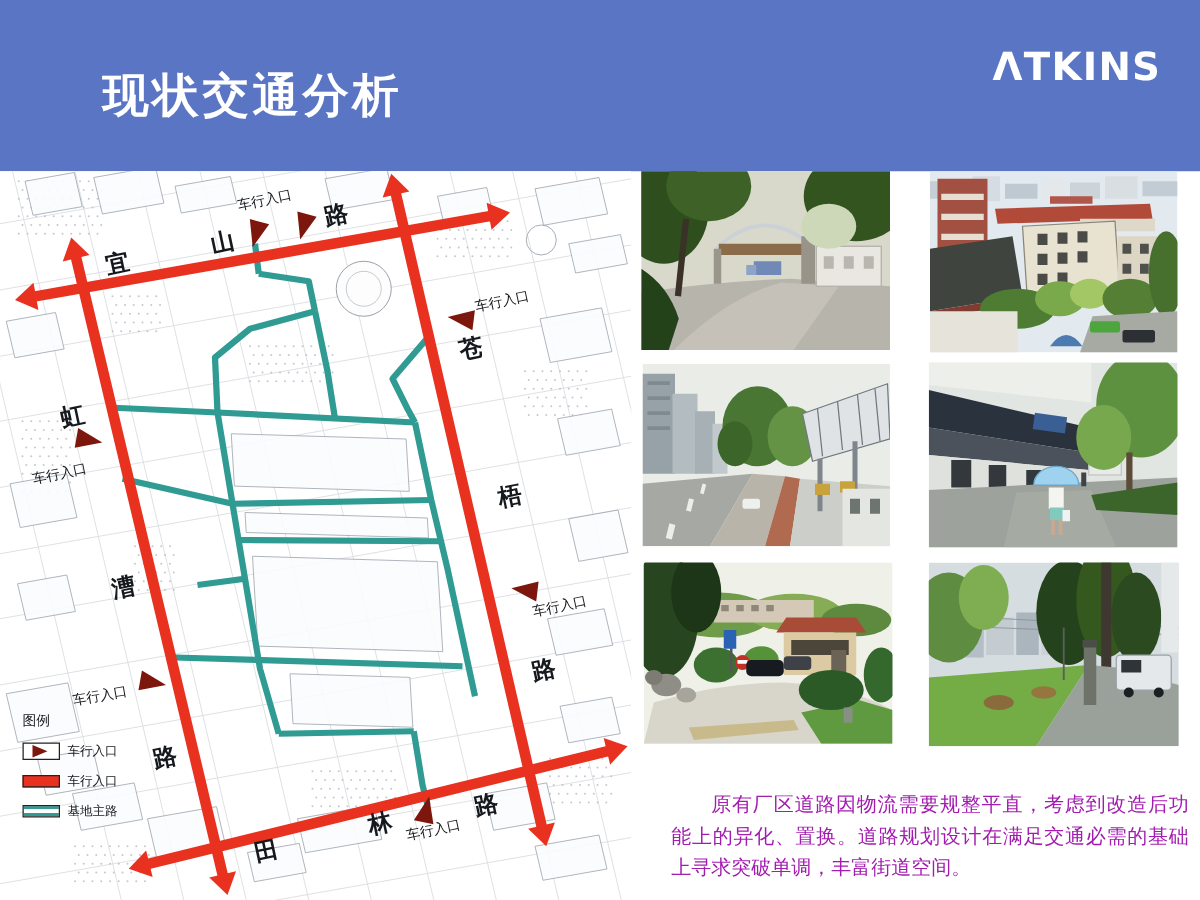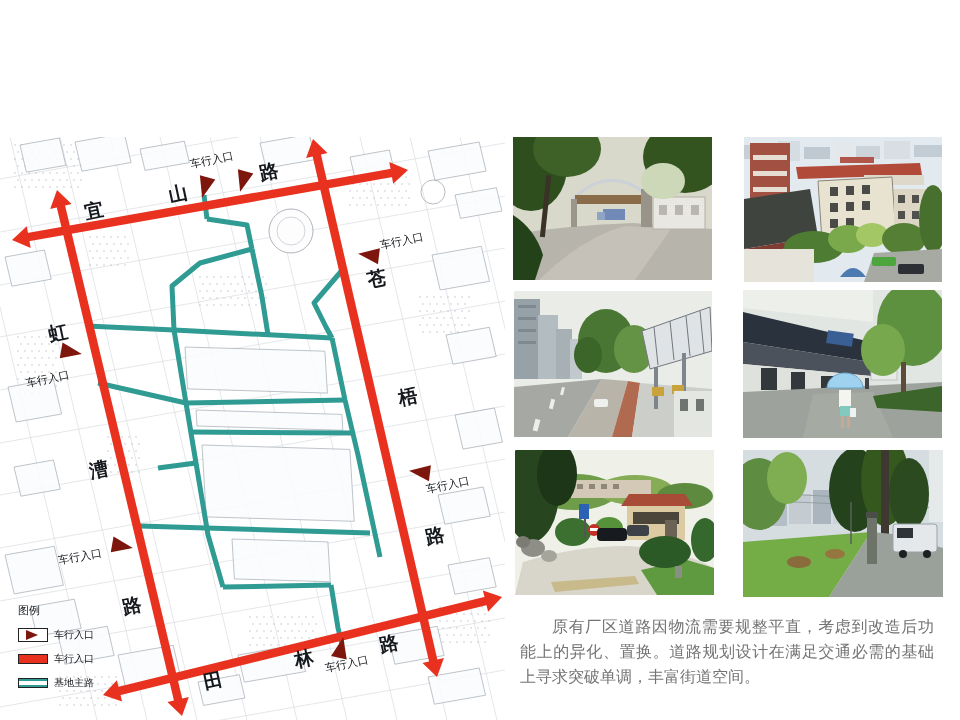--- a/index.html
+++ b/index.html
@@ -8,43 +8,47 @@
   
   .hdr{position:absolute;left:0;top:0;width:960px;height:137px;background:#5b75c5;}
   .hdr h1{position:absolute;left:82px;top:56px;margin:0;font-size:37px;line-height:42px;
           color:#ffffff;font-weight:700;letter-spacing:3px;}
   .hdr .logo{position:absolute;right:31px;top:36px;font-size:31px;font-weight:700;
              color:#ffffff;letter-spacing:1px;}
   
   .map{position:absolute;left:0;top:137px;width:505px;height:583px;background:#ffffff;}
   .map svg{display:block;width:505px;height:583px;}
   
-  .legend{position:absolute;left:18px;top:466px;}
+  .legend{position:absolute;left:18px;top:432px;}
   .legend-title{font-size:11px;color:#15181c;margin-bottom:6px;}
   .legend-item{display:flex;align-items:center;gap:6px;margin-top:10px;}
   .li-label{font-size:10px;color:#15181c;white-space:nowrap;}
   .li-box{width:28px;height:12px;background:#fff;border:1px solid #222;position:relative;}
   .li-box .tri{position:absolute;left:7px;top:1px;width:0;height:0;
                border-top:5px solid transparent;border-bottom:5px solid transparent;
                border-left:12px solid #7d170d;}
   .li-bar{width:28px;height:8px;border:1px solid #222;}
   .li-city{background:#e8311f;}
   .li-site{background:linear-gradient(#2f9b93 30%,#ffffff 30%,#ffffff 70%,#2f9b93 70%);}
   
   .photo{position:absolute;margin:0;padding:0;}
   .photo svg{display:block;width:100%;height:100%;}
   
-  .caption{position:absolute;left:520px;top:614px;width:414px;margin:0;
-           font-size:16px;line-height:25px;color:#737373;text-indent:2em;text-align:justify;}
+  .caption{position:absolute;left:520px;top:614px;width:414px;margin:17px;
+           font-size:16px;line-height:25px;color:#a21caf;text-indent:2em;text-align:justify;}
 </style>
 </head>
 <body>
 
 <div class="slide">
 
+  <div class="hdr">
+    <h1>现状交通分析</h1>
+    <div class="logo">ΛTKINS</div>
+  </div>
 
   <div class="map">
     <svg id="map-svg" viewBox="0 0 505 583">
         <g stroke="#b3b9c2" stroke-width="0.7" opacity="0.5" fill="none">
           <line x1="0" y1="-10" x2="505" y2="-99"></line>
           <line x1="0" y1="42" x2="505" y2="-47"></line>
           <line x1="0" y1="95" x2="505" y2="6"></line>
           <line x1="0" y1="148" x2="505" y2="59"></line>
           <line x1="0" y1="200" x2="505" y2="111"></line>
           <line x1="0" y1="253" x2="505" y2="164"></line>

